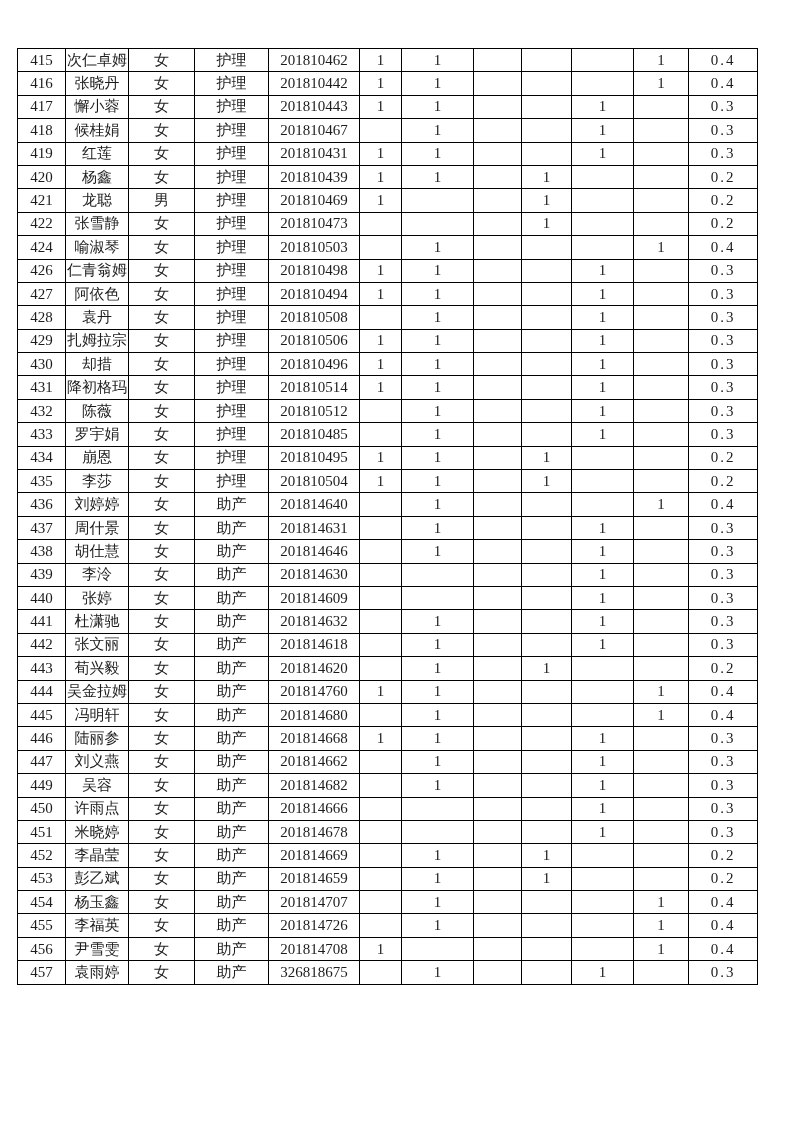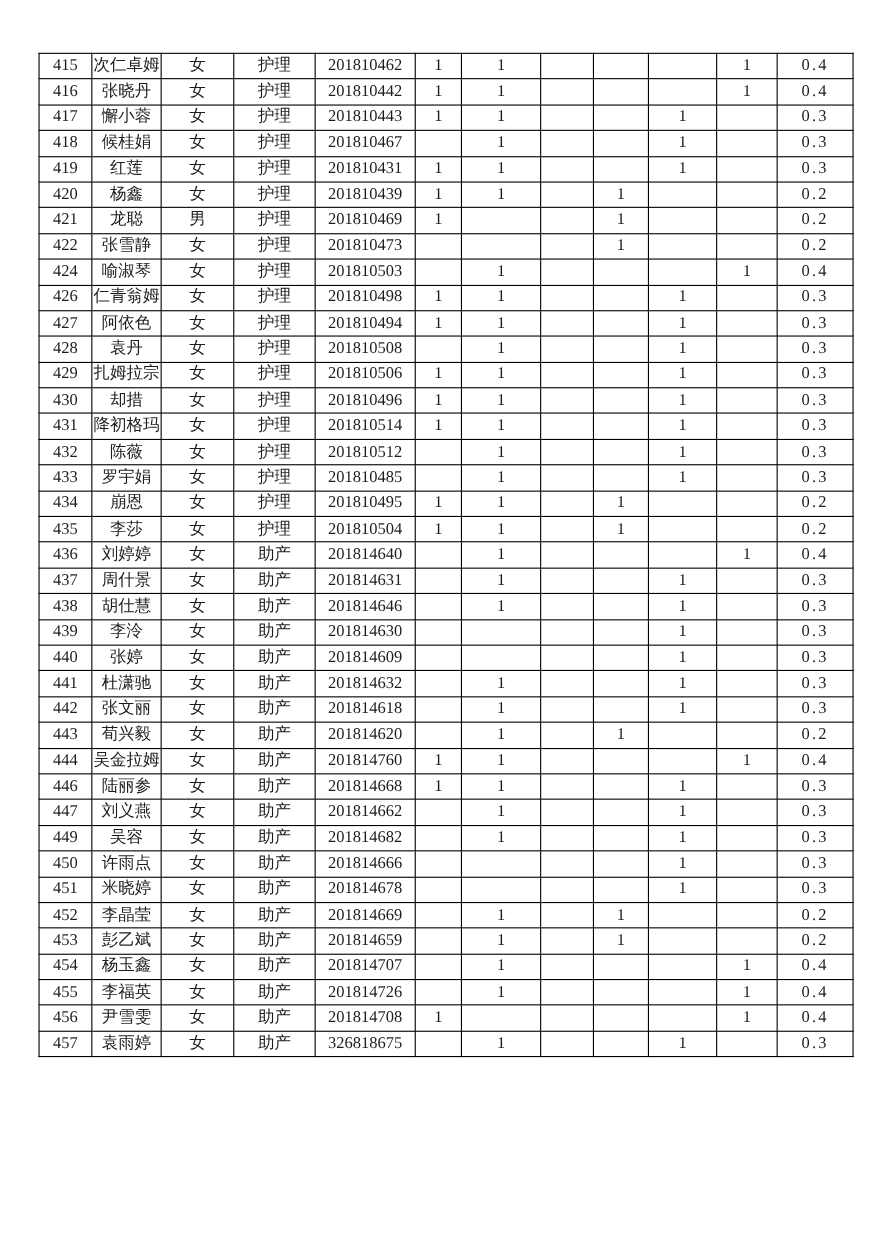--- a/index.html
+++ b/index.html
@@ -11,21 +11,21 @@
     position: relative;
     width: 794px;
     height: 1123px;
     background: #ffffff;
     overflow: hidden;
     font-family: "Liberation Serif", "DejaVu Serif", serif;
     color: #1c1c1c;
   }
   table.roster {
     position: absolute;
-    left: 35px;
+    left: 17px;
     top: 48px;
     width: 740px;
     border-collapse: collapse;
     table-layout: fixed;
   }
   table.roster td {
     border: 1px solid #000000;
     height: 22.4px;
     padding: 0 1px;
     text-align: center;
@@ -457,20 +457,34 @@
           <td class="student-id-cell">201814760</td>
           <td class="mark1-cell">1</td>
           <td class="mark2-cell">1</td>
           <td class="mark3-cell"></td>
           <td class="mark4-cell"></td>
           <td class="mark5-cell"></td>
           <td class="mark6-cell">1</td>
           <td class="score-cell">0.4</td>
         </tr>
         <tr>
+          <td class="row-number-cell">445</td>
+          <td class="name-cell">冯明轩</td>
+          <td class="gender-cell">女</td>
+          <td class="program-cell">助产</td>
+          <td class="student-id-cell">201814680</td>
+          <td class="mark1-cell"></td>
+          <td class="mark2-cell">1</td>
+          <td class="mark3-cell"></td>
+          <td class="mark4-cell"></td>
+          <td class="mark5-cell"></td>
+          <td class="mark6-cell">1</td>
+          <td class="score-cell">0.4</td>
+        </tr>
+        <tr>
           <td class="row-number-cell">446</td>
           <td class="name-cell">陆丽参</td>
           <td class="gender-cell">女</td>
           <td class="program-cell">助产</td>
           <td class="student-id-cell">201814668</td>
           <td class="mark1-cell">1</td>
           <td class="mark2-cell">1</td>
           <td class="mark3-cell"></td>
           <td class="mark4-cell"></td>
           <td class="mark5-cell">1</td>

